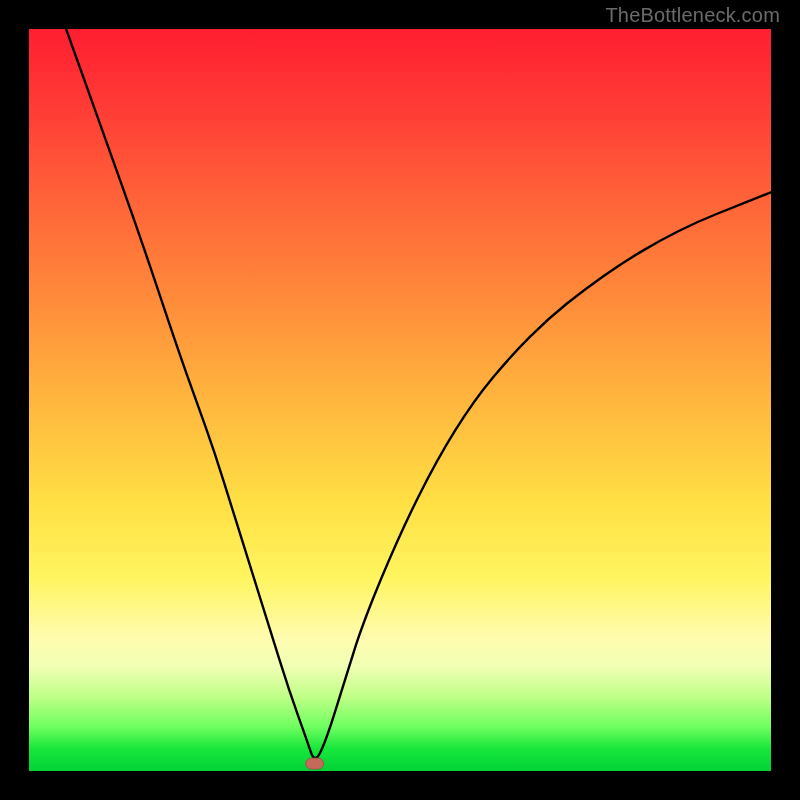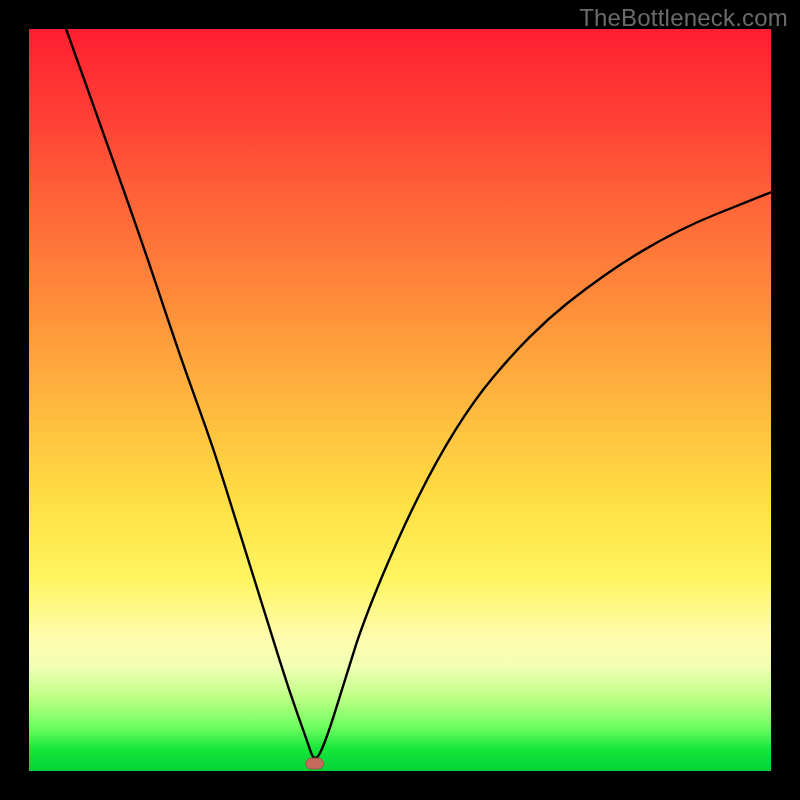--- a/index.html
+++ b/index.html
@@ -43,23 +43,23 @@
   .curve-svg {
     position: absolute;
     left: 0;
     top: 0;
     width: 742px;
     height: 742px;
   }
   .watermark {
     position: absolute;
     top: 4px;
-    right: 12px;
+    right: 20px;
     color: #6b6b6b;
-    font-size: 24px;
+    font-size: 20px;
     font-weight: 400;
     letter-spacing: 0.2px;
   }
 </style>
 </head>
 <body>
 
 <div class="frame">
   <div class="watermark">TheBottleneck.com</div>
   <div class="plot-area">

